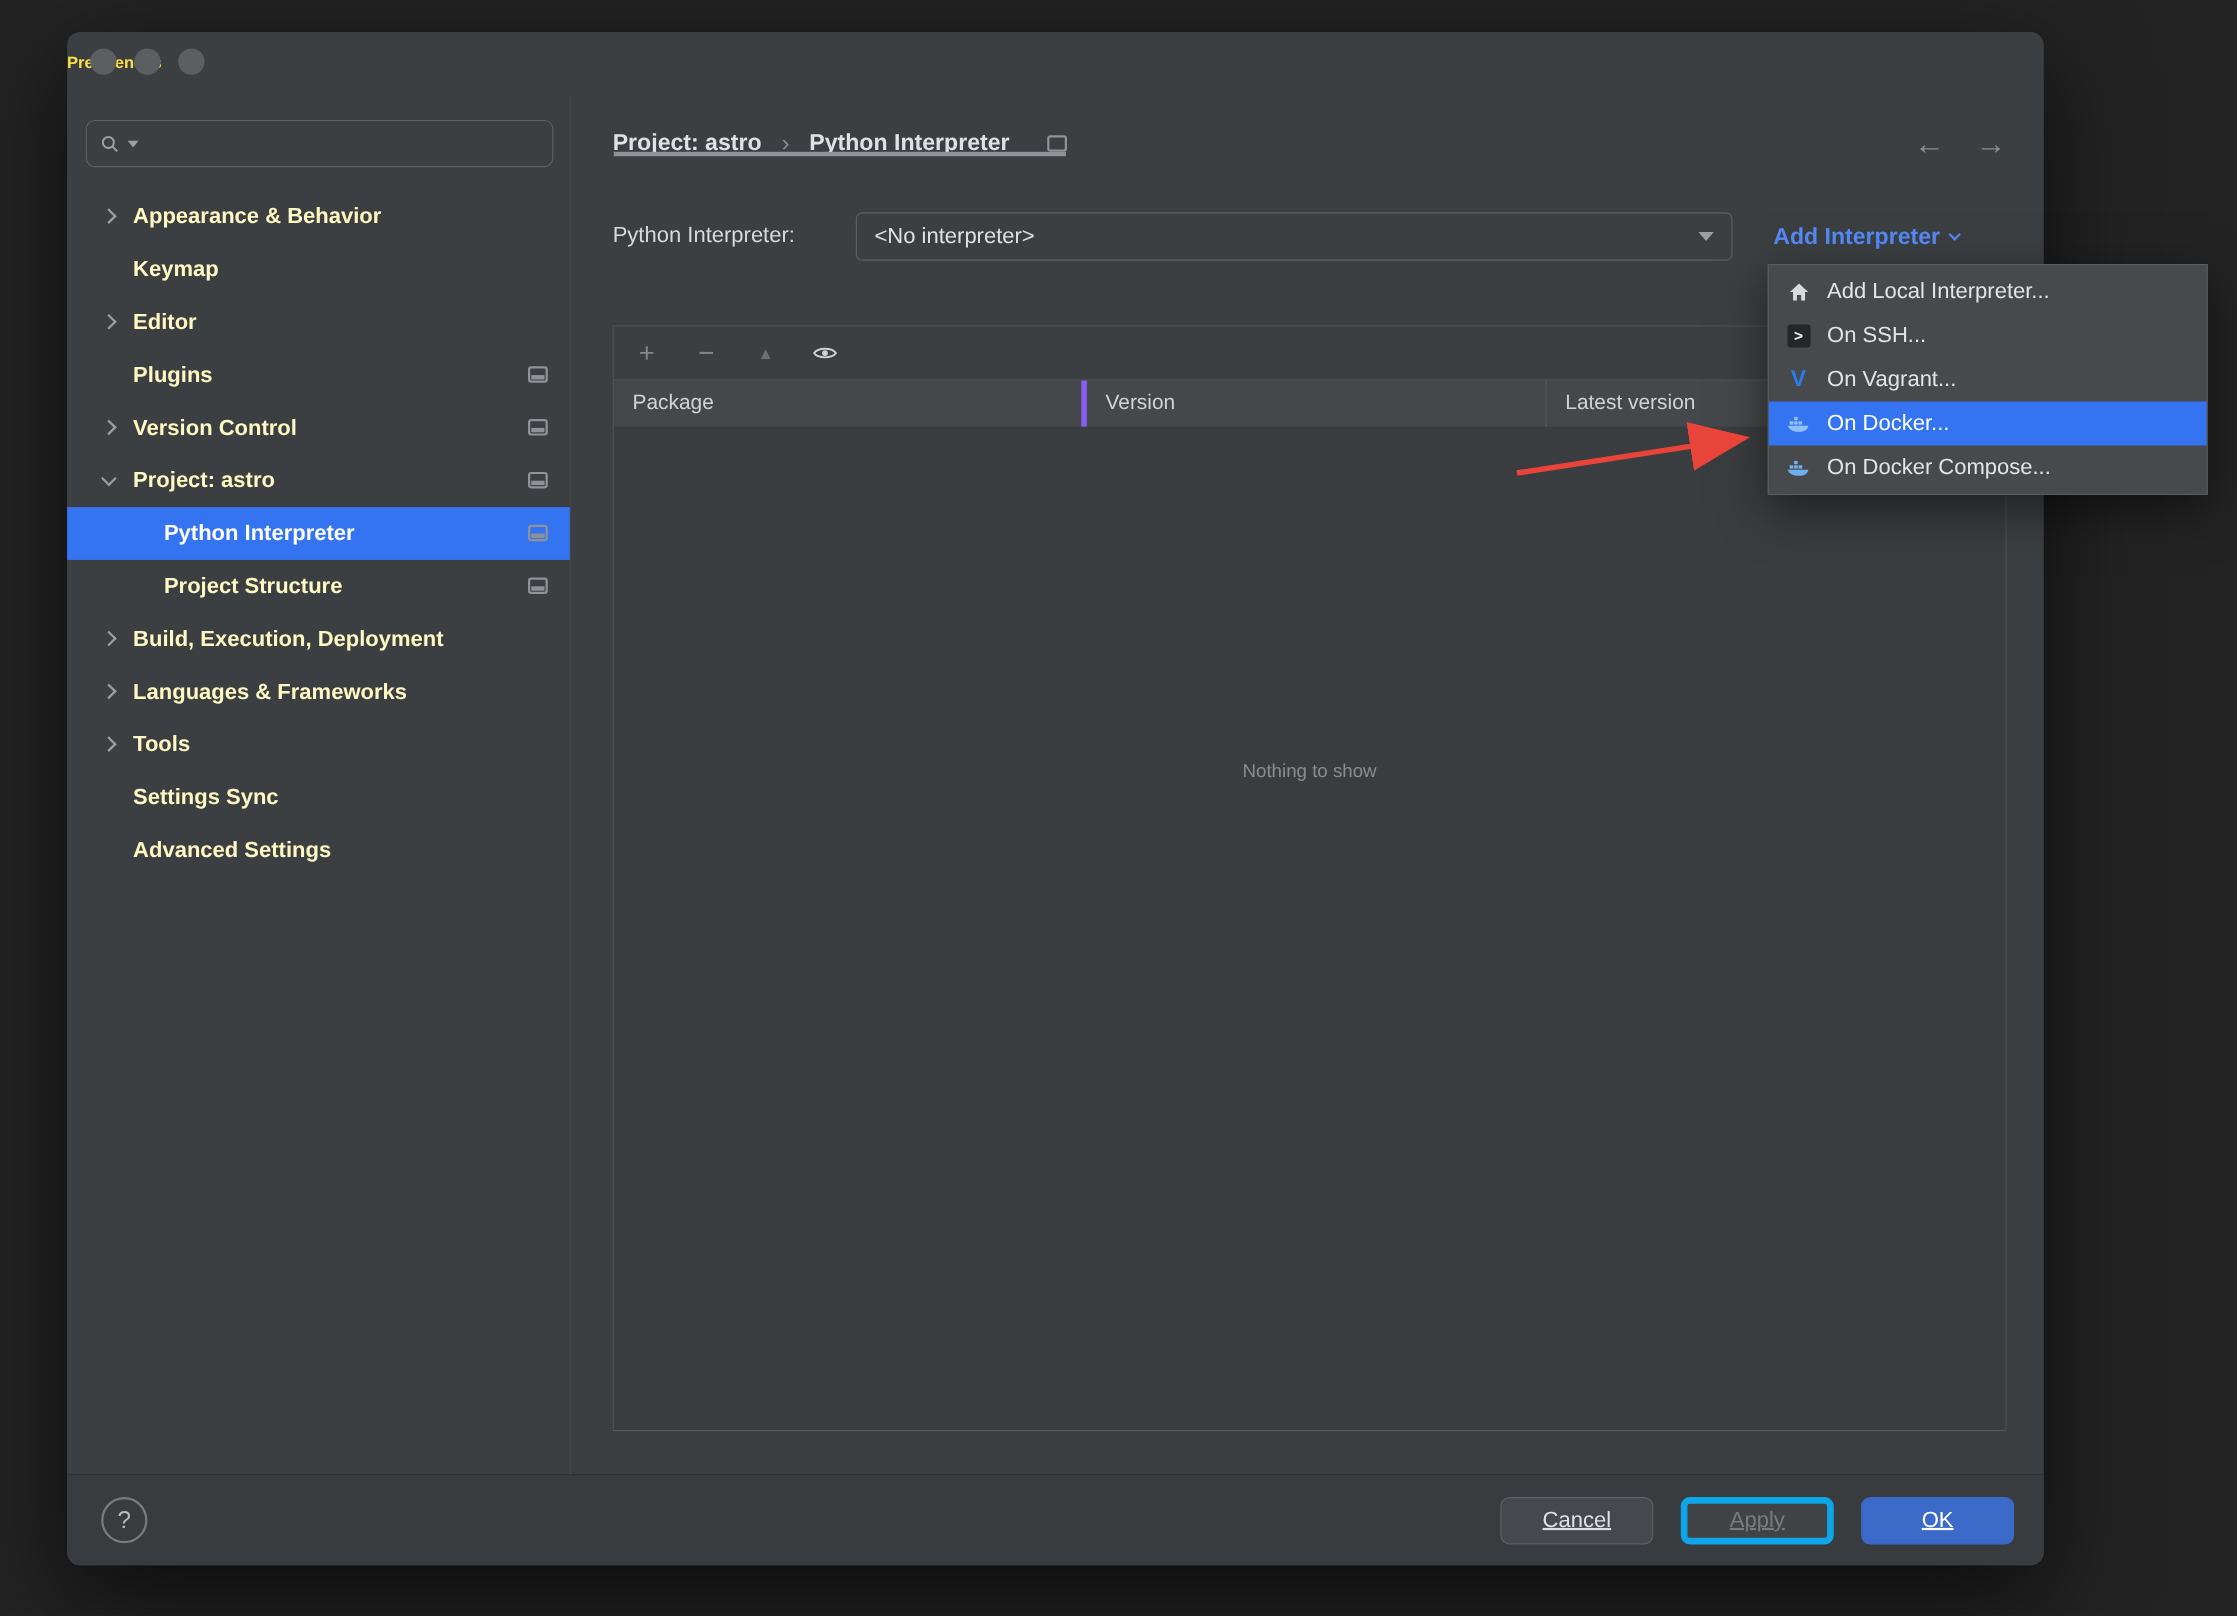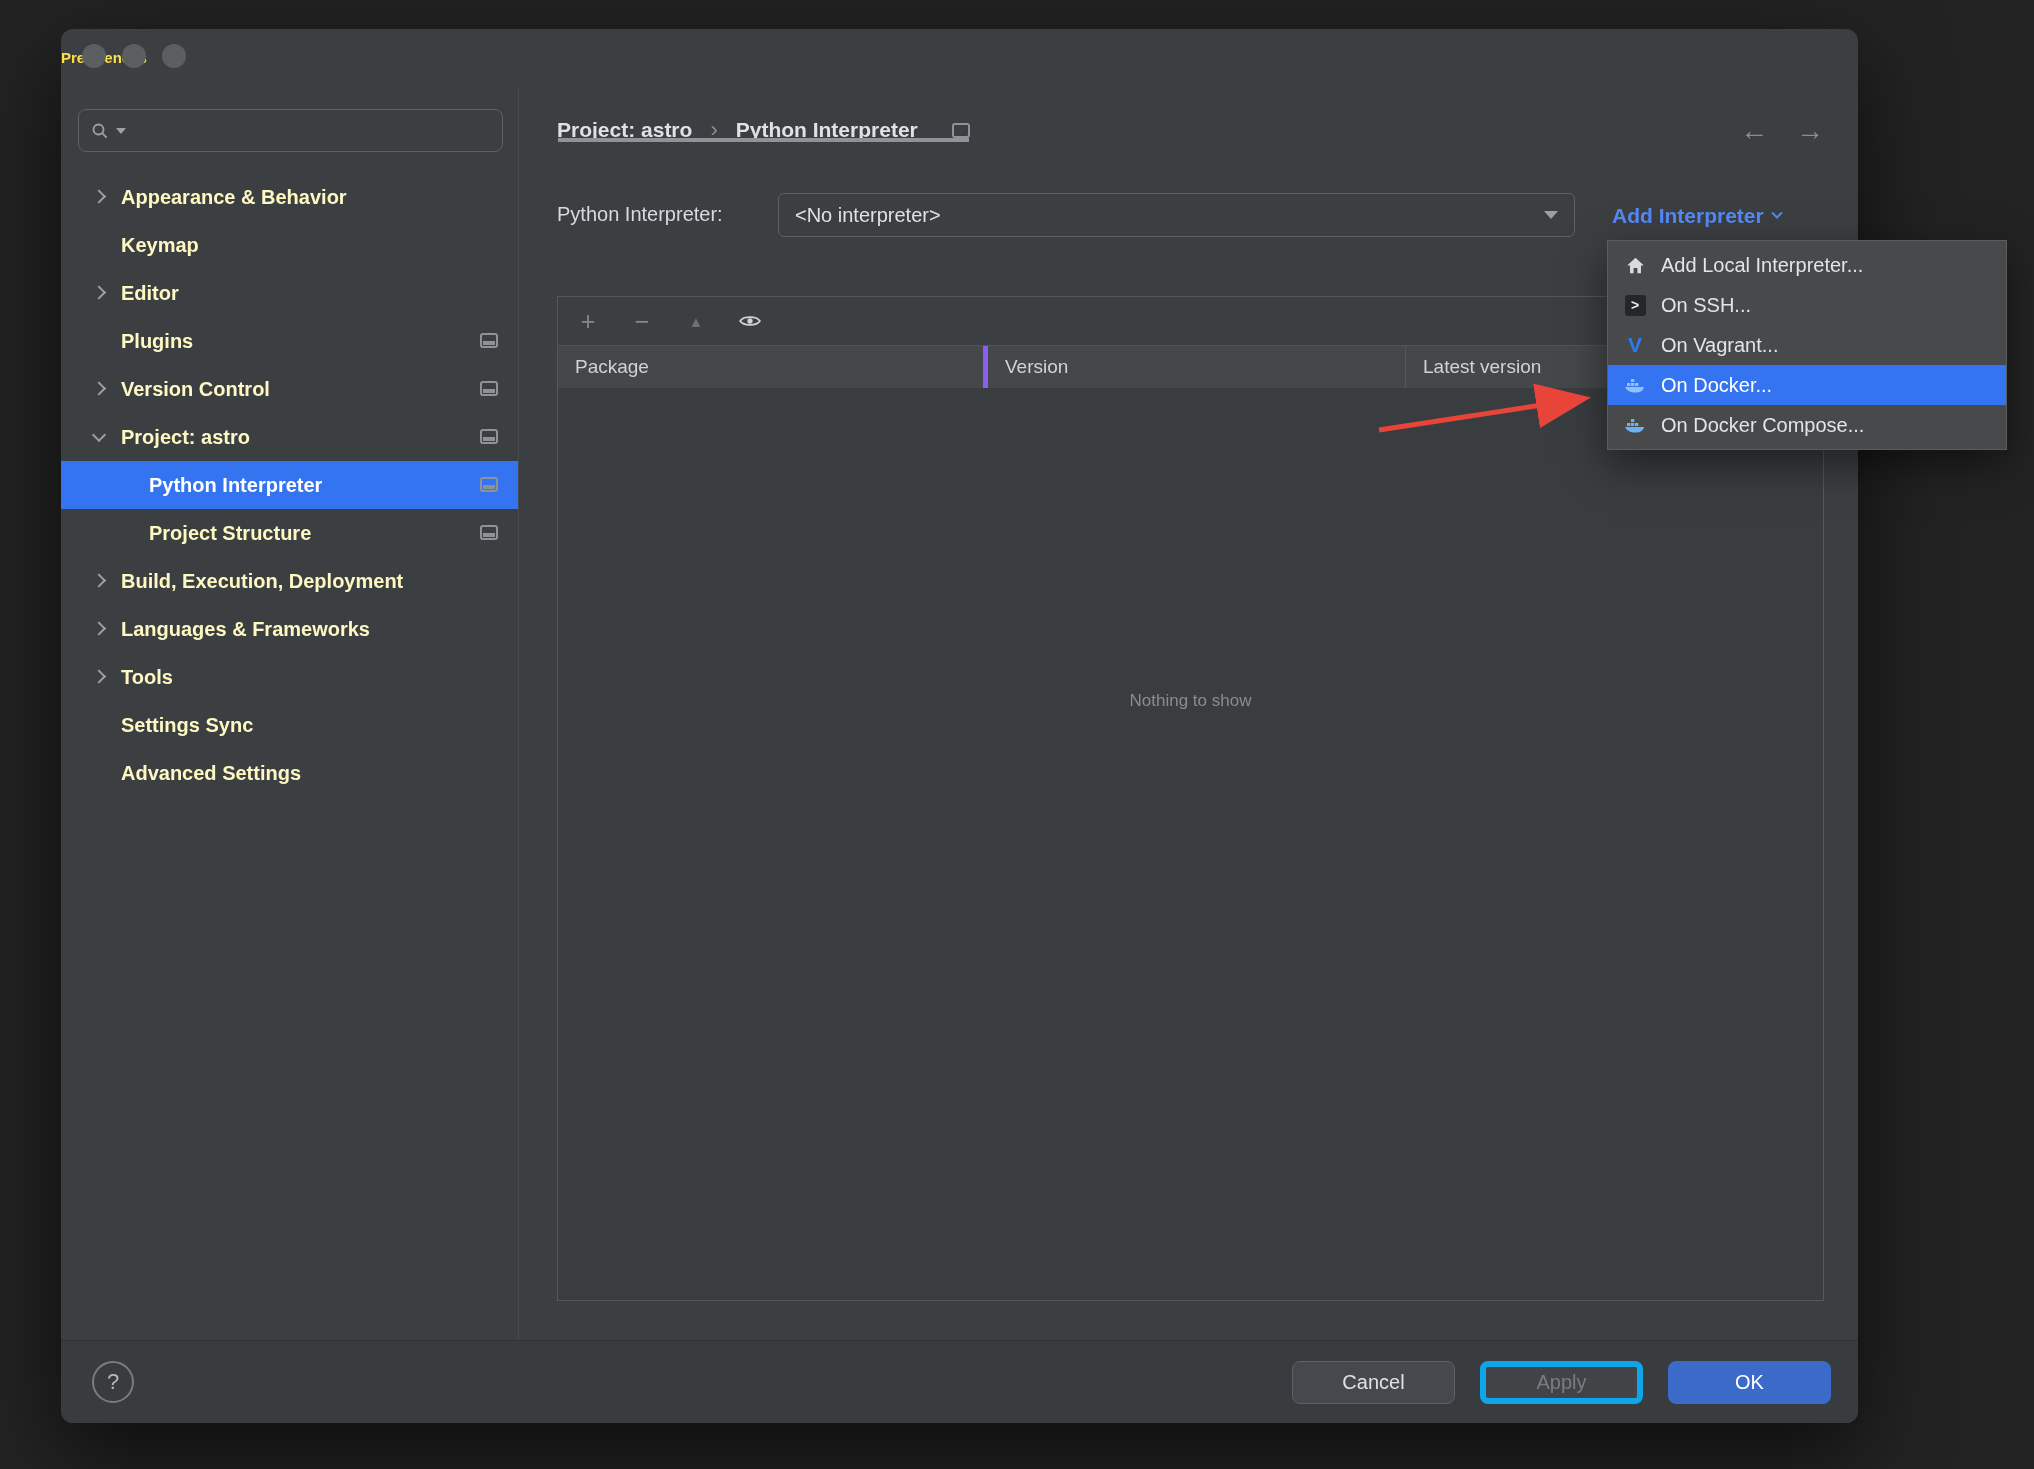--- a/index.html
+++ b/index.html
@@ -83,21 +83,21 @@
   .menu-item { height:40px; display:flex; align-items:center; gap:13px; padding:0 14px; font-size:20px; color:#e2e4e7; cursor:pointer; }
   .menu-item.selected { background:#3574f0; color:#ffffff; }
   .mi-icon { width:26px; height:26px; display:flex; align-items:center; justify-content:center; flex:none; }
   .ssh-ic { width:21px; height:21px; background:#24262a; border-radius:3px; color:#eceef0; font-size:14px; font-weight:bold; display:flex; align-items:center; justify-content:center; }
   .vag-ic { font-size:21px; font-weight:bold; color:#2d7af0; }
 
   
   .footer { position:absolute; left:0; right:0; bottom:0; height:83px; background:#393c3e; border-top:1px solid #2e3133; border-radius:0 0 12px 12px; }
   .help-btn { position:absolute; left:31px; top:20px; width:42px; height:42px; border-radius:50%; border:2px solid #787c80; color:#b8bbbe; font-size:22px; display:flex; align-items:center; justify-content:center; cursor:pointer; }
   .footer-btns { position:absolute; right:27px; top:20px; display:flex; gap:25px; }
-  .btn { height:43px; width:163px; border-radius:8px; font-size:20px; display:flex; align-items:center; justify-content:center; cursor:pointer; }
+  .btn { height:43px; width:139px; border-radius:8px; font-size:20px; display:flex; align-items:center; justify-content:center; cursor:pointer;text-decoration:underline; }
   .btn.cancel { background:#45494d; border:1px solid #5e6266; color:#dfe1e5; }
   .btn.apply  { background:#404447; border:6px solid #0ea5e9; color:#787c80; }
   .btn.ok     { background:#3b6ac9; border:1px solid #3b6ac9; color:#ffffff; }
 
   .annot { position:absolute; left:0; top:0; pointer-events:none; z-index:20; }
 </style>
 </head>
 <body>
 
 <div class="window">

